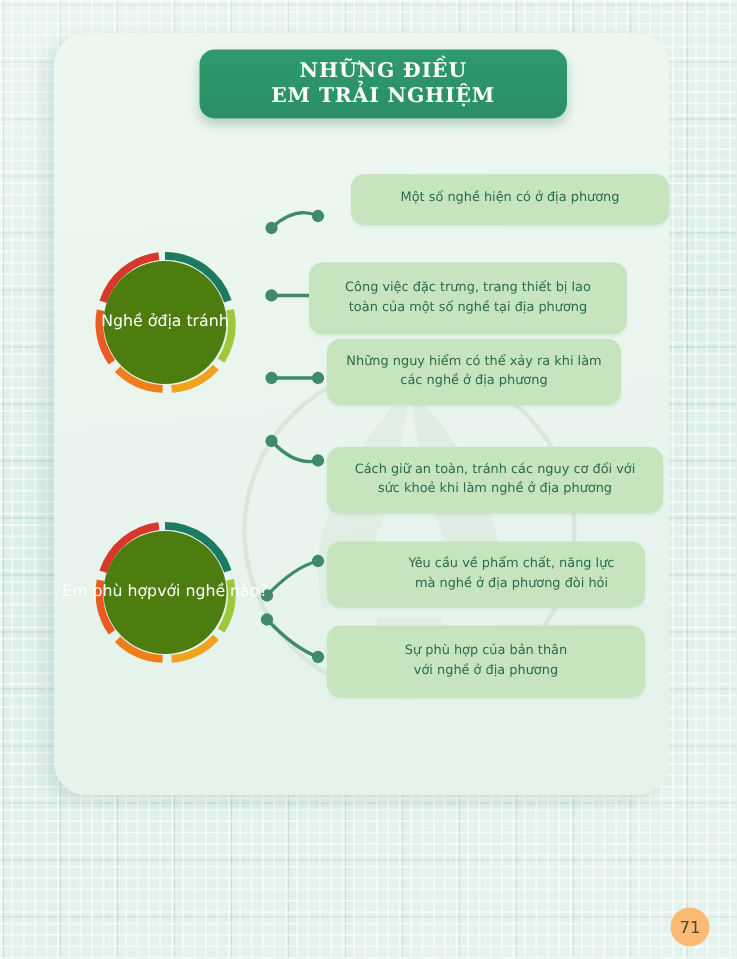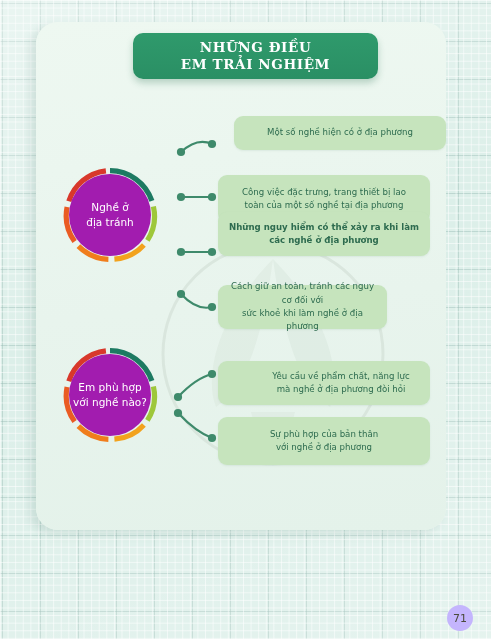--- a/index.html
+++ b/index.html
@@ -54,22 +54,22 @@
     text-align:center;
   }
   .banner span{display:block;white-space:nowrap;}
   
   .node{
     position:absolute;width:96px;height:96px;
   }
   .node .ring{position:absolute;left:0;top:0;}
   .node .disc{
     position:absolute;left:7px;top:7px;width:82px;height:82px;border-radius:50%;
-    background:#a21caf;
-    display:flex;flex-direction:column;align-items:center;justify-content:center;
+    background:#4d7c0f;
+    display:flex;flex-direction:row;align-items:center;justify-content:center;
     color:#ffffff;font-size:10.5px;line-height:1.45;text-align:center;
     font-family:"DejaVu Sans", sans-serif;
   }
   .node .disc span{display:block;white-space:nowrap;}
   #node-1{left:62px;top:167px;}
   #node-2{left:62px;top:347px;}
   
   .box{
     position:absolute;
     background:#c6e4bd;
@@ -77,31 +77,31 @@
     color:#2d6b4f;
     font-size:8.6px;line-height:1.55;
     display:flex;align-items:center;justify-content:center;
     text-align:center;padding:0 10px;
     box-sizing:border-box;
     box-shadow:0 1px 2px rgba(80,130,100,.10);
   }
   .box span{display:block;}
   .box em{font-style:normal;display:block;}
   #box-1{left:218px;top:116px;width:212px;height:34px;margin-left:16px;}
-  #box-2{left:218px;top:175px;width:212px;height:48px;}
-  #box-3{left:218px;top:212px;width:212px;height:44px;font-weight:bold;}
-  #box-4{left:218px;top:285px;width:169px;height:44px;}
+  #box-2{left:206px;top:175px;width:212px;height:48px;}
+  #box-3{left:218px;top:226px;width:196px;height:44px;}
+  #box-4{left:218px;top:298px;width:224px;height:44px;}
   #box-5{left:218px;top:361px;width:212px;height:44px;padding-left:44px;}
   #box-6{left:218px;top:417px;width:212px;height:48px;}
   
   .links{position:absolute;left:0;top:0;width:491px;height:639px;pointer-events:none;}
   
   .page-num{
     position:absolute;left:447px;top:605px;width:26px;height:26px;border-radius:50%;
-    background:#c4b5fd;
+    background:#fdba74;
     display:flex;align-items:center;justify-content:center;
     color:#4a4a3a;font-size:11px;
     font-family:"DejaVu Sans", sans-serif;
   }
 </style>
 </head>
 <body>
 
 <div class="paper"></div>
 <div class="paper-tint"></div>

